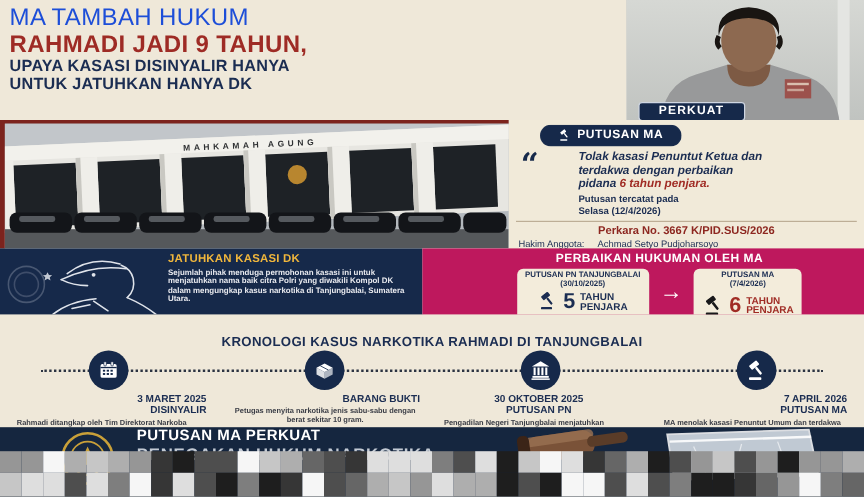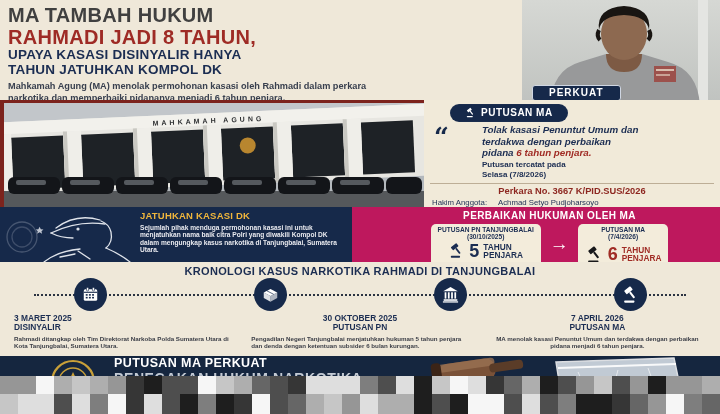--- a/index.html
+++ b/index.html
@@ -2,21 +2,21 @@
 <html><head>
 <meta charset="utf-8">
 <style>
   html,body{margin:0;padding:0;background:#555;}
   .page{position:relative;width:720px;height:414px;overflow:hidden;background:#efe8d9;
         font-family:"Liberation Sans",sans-serif;-webkit-font-smoothing:antialiased;}
   .abs{position:absolute;}
 
   
   .header{left:0;top:0;width:530px;height:100px;padding:4px 0 0 8px;box-sizing:border-box;}
-  .t1{font-size:20px;line-height:22px;font-weight:700;color:#404040;letter-spacing:.3px;}
+  .t1{font-size:20px;line-height:22px;font-weight:400;color:#1d4ed8;letter-spacing:.3px;}
   .t2{font-size:20px;line-height:22px;font-weight:900;color:#9e2b25;letter-spacing:.3px;}
   .s1{font-size:13.5px;line-height:14.5px;font-weight:900;color:#1b2d52;letter-spacing:.2px;}
   .lede{margin-top:4px;width:368px;font-size:9.2px;line-height:11.5px;color:#39404f;font-weight:bold;}
 
   
   .hero{left:522px;top:0;width:198px;height:106px;overflow:hidden;background:#c9cccb;}
   .hero svg{display:block;}
   .name-pill{position:absolute;left:10px;bottom:5px;background:#16294a;color:#fff;font-weight:bold;
              font-size:10px;padding:1px 16px 2px;border-radius:3px;border:1px solid #cfd6e2;letter-spacing:1px;}
 
@@ -56,51 +56,50 @@
   .unit{font-size:8.3px;line-height:8.3px;font-weight:900;color:#1b2d52;text-align:left;}
   .red .bignum,.red .unit{color:#a02c25;}
   .note{border-top:1px solid #9a9a93;margin-top:2px;padding-top:1px;font-size:5.8px;line-height:6.6px;
         color:#1b2d52;text-align:center;font-weight:bold;}
   .arrow{color:#fff;font-size:19px;font-weight:900;margin-top:10px;line-height:19px;}
   .gavel-navy{color:#1b2d52;}
   .gavel-black{color:#18181a;}
 
   
   .timeline{left:0;top:262px;width:720px;height:94px;overflow:hidden;}
-  .tl-title{text-align:center;font-weight:900;font-size:11px;color:#1b2d52;padding-top:3px;letter-spacing:.3px;}
+  .tl-title{text-align:center;font-weight:900;font-size:11px;color:#1b2d52;padding-top:3px;letter-spacing:.3px;margin-top:14px;}
   .tl-row{position:relative;height:36px;margin-top:1px;}
   .tl-line{position:absolute;top:16px;left:34px;right:34px;border-top:2px dotted #2b3342;}
   .tl-icons{position:absolute;inset:0;display:flex;}
   .tl-icell{flex:1;display:flex;justify-content:center;}
   .circ{width:33px;height:33px;border-radius:50%;background:#16294a;display:flex;align-items:center;justify-content:center;}
   .tl-texts{display:flex;padding:0 4px;}
   .tl-col{flex:1;padding:0 10px;}
-  .tl-h{font-size:8.4px;line-height:9.4px;font-weight:900;color:#1b2d52;}
+  .tl-h{font-size:8.4px;line-height:9.4px;font-weight:900;color:#1b2d52;text-align:right;}
   .tl-b{margin-top:2px;font-size:6.2px;line-height:7.1px;color:#3a3d46;font-weight:bold;}
   .ctr{text-align:center;}
   .tl-b.left{text-align:left;}
 
   
   .footer{left:0;top:356px;width:720px;height:58px;background:#15263f;overflow:hidden;}
   .f-title{position:absolute;left:114px;top:1px;}
   .f1{font-size:12.5px;line-height:13.5px;font-weight:900;color:#fff;letter-spacing:.4px;}
   .f2{font-size:14px;line-height:15px;font-weight:900;color:#c3cad4;letter-spacing:.6px;}
   .mosaic{position:absolute;left:0;top:20px;width:720px;height:38px;}
 </style>
 </head>
 <body>
 
 <div class="page">
 
   <div class="abs header">
     <div class="t1">MA TAMBAH HUKUM</div>
-    <div class="t2">RAHMADI JADI 8 TAHUN,</div>
+    <div class="t2">RAHMADI JADI 9 TAHUN,</div>
     <div class="s1">UPAYA KASASI DISINYALIR HANYA</div>
-    <div class="s1">TAHUN JATUHKAN KOMPOL DK</div>
-    <div class="lede">Mahkamah Agung (MA) menolak permohonan kasasi oleh Rahmadi dalam perkara narkotika dan memperbaiki pidananya menjadi 6 tahun penjara.</div>
+    <div class="s1">UNTUK JATUHKAN HANYA DK</div>
   </div>
 
   <div class="abs hero">
     <svg width="198" height="106" viewBox="0 0 198 106">
       <defs>
         <linearGradient id="sky" x1="0" y1="0" x2="0" y2="1">
           <stop offset="0" stop-color="#d6d8d4"></stop>
             <stop offset="1" stop-color="#bfc2bf"></stop>
         </linearGradient>
       </defs>
@@ -182,23 +181,23 @@
         <g transform="rotate(-38 12 10)">
             <rect x="7" y="3" width="10" height="5.5" rx="1"></rect>
             <rect x="10.7" y="8.5" width="2.6" height="9.5" rx="1"></rect>
           </g>
         <rect x="4" y="19.5" width="13" height="2.8" rx="1"></rect>
       </svg>
       <span>PUTUSAN MA</span>
     </div>
     <div class="qwrap">
       <div class="qmark">“</div>
-      <div class="quote"><span>Tolak kasasi Penuntut Umum dan terdakwa dengan perbaikan pidana </span><span class="hl">6 tahun penjara.</span></div>
+      <div class="quote"><span>Tolak kasasi Penuntut Ketua dan terdakwa dengan perbaikan pidana </span><span class="hl">6 tahun penjara.</span></div>
       <div class="recorded">Putusan tercatat pada</div>
-      <div class="recorded">Selasa (7/8/2026)</div>
+      <div class="recorded">Selasa (12/4/2026)</div>
     </div>
     <div class="divider"></div>
     <div class="case">Perkara No. 3667 K/PID.SUS/2026</div>
     <div class="judges">
       <div><span class="role">Hakim Anggota:</span><span>Achmad Setyo Pudjoharsoyo</span></div>
       <div><span class="role">Hakim Anggota:</span><span>Suradi</span></div>
     </div>
   </div>
 
   <div class="abs kasasi">
@@ -327,20 +326,24 @@
           </svg>
         </div>
           </div>
       </div>
     </div>
     <div class="tl-texts">
       <div class="tl-col">
         <div class="tl-h">3 MARET 2025</div>
         <div class="tl-h">DISINYALIR</div>
         <div class="tl-b left">Rahmadi ditangkap oleh Tim Direktorat Narkoba Polda Sumatera Utara di Kota Tanjungbalai, Sumatera Utara.</div>
+      </div>
+      <div class="tl-col ctr">
+        <div class="tl-h">BARANG BUKTI</div>
+        <div class="tl-b">Petugas menyita narkotika jenis sabu-sabu dengan berat sekitar 10 gram.</div>
       </div>
       <div class="tl-col">
         <div class="tl-h ctr">30 OKTOBER 2025</div>
         <div class="tl-h ctr">PUTUSAN PN</div>
         <div class="tl-b left">Pengadilan Negeri Tanjungbalai menjatuhkan hukuman 5 tahun penjara dan denda dengan ketentuan subsider 6 bulan kurungan.</div>
 
       </div>
       <div class="tl-col ctr">
         <div class="tl-h">7 APRIL 2026</div>
         <div class="tl-h">PUTUSAN MA</div>

